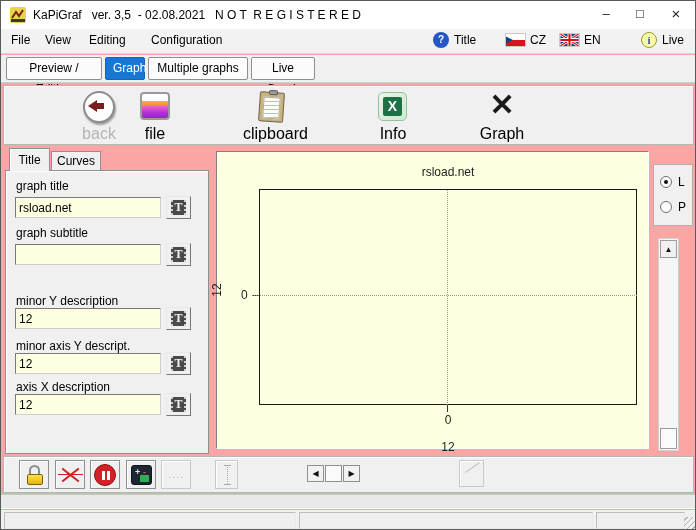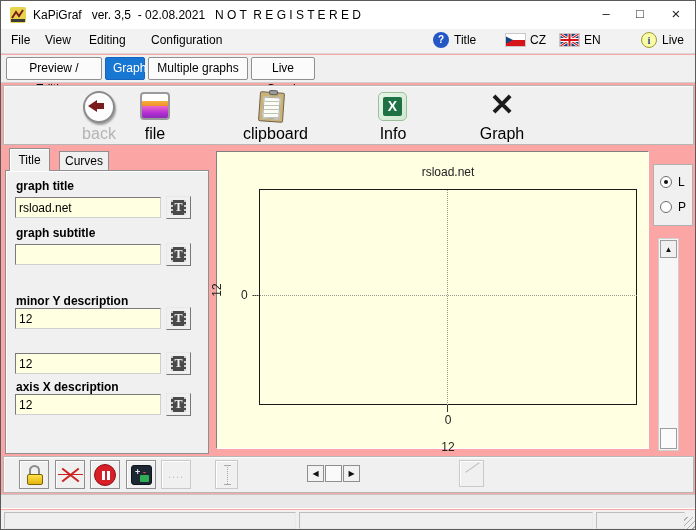--- a/index.html
+++ b/index.html
@@ -76,23 +76,23 @@
   .printer-paper { position:absolute; left:8px; top:17px; width:17px; height:10px; background:#5b8fd4; border:1px solid #39659e; transform:skewX(-14deg); }
 
   .excel-outer { position:absolute; left:2px; top:2px; width:29px; height:29px; border-radius:5px; background:linear-gradient(135deg,#e8f5e9,#cfe8cf); border:1px solid #9bbf9b; }
   .excel-inner { position:absolute; left:4px; top:4px; width:19px; height:19px; background:#1e7145; border-radius:2px; color:#fff; font-weight:bold; font-size:14px; text-align:center; line-height:19px; }
 
   .mark-x { position:absolute; left:0; top:-3px; width:34px; font-size:30px; font-weight:bold; color:#1a1a1a; line-height:36px; text-align:center; }
 
   
   .ltab { position:absolute; background:#f0f0f0; border:1px solid #8f8f8f; border-bottom:none; font-size:12px; text-align:center; }
   .ltab-title { left:8px; top:147px; width:41px; height:23px; line-height:22px; z-index:3; box-shadow:inset 1px 1px 0 #fff; }
-  .ltab-curves { left:58px; top:150px; width:50px; height:24px; line-height:19px; z-index:1; }
+  .ltab-curves { left:50px; top:150px; width:50px; height:24px; line-height:19px; z-index:1; }
   .lpanel { position:absolute; left:4px; top:169px; width:204px; height:284px; background:#f0f0f0; border:1px solid #8f8f8f; box-shadow:inset 1px 1px 0 #fff; z-index:2; }
-  .field-label { position:absolute; left:10px; font-size:12px;font-weight:bold; }
+  .field-label { position:absolute; left:10px; font-size:12px; }
   .field-input { position:absolute; left:9px; width:146px; height:21px; background:#ffffe1; border:1px solid; border-color:#7a7a7a #cfcfcf #cfcfcf #7a7a7a; font-family:"Liberation Sans",sans-serif; font-size:12px; padding:0 3px; }
   .t-btn { position:absolute; left:160px; width:25px; height:23px; background:#f0f0f0; border:1px solid; border-color:#e8e8e8 #777 #777 #e8e8e8; display:flex; align-items:center; justify-content:center; }
   .t-glyph { display:block; width:15px; height:15px; background:#4a4a4a; border-left:2px dotted #cfcfcf; border-right:2px dotted #cfcfcf; color:#f2f2f2; font-family:"Liberation Serif",serif; font-weight:bold; font-size:12px; line-height:15px; text-align:center; }
 
   
   .graph-area { position:absolute; left:215px; top:150px; width:433px; height:298px; background:#ffffe1; border:1px solid; border-color:#808080 #ffffff #ffffff #808080; }
   .plot-rect { position:absolute; left:42px; top:37px; width:378px; height:216px; border:1px solid #1a1a1a; }
   .graph-title { position:absolute; left:42px; top:13px; width:378px; text-align:center; font-size:12px; color:#222; }
   .y-desc { position:absolute; left:-7px; top:131px; font-size:12px; transform:rotate(-90deg); color:#222; }
   .y-zero { position:absolute; left:24px; top:136px; font-size:12px; color:#222; }
@@ -257,20 +257,21 @@
     <div class="t-btn" style="top:72px">
         <span class="t-glyph">T</span>
       </div>
 
     <div class="field-label" style="top:123px">minor Y description</div>
     <input class="field-input" style="top: 137px;" value="12">
     <div class="t-btn" style="top:136px">
         <span class="t-glyph">T</span>
       </div>
 
+    <div class="field-label" style="top:168px">minor axis Y descript.</div>
     <input class="field-input" style="top: 182px;" value="12">
     <div class="t-btn" style="top:181px">
         <span class="t-glyph">T</span>
       </div>
 
     <div class="field-label" style="top:209px">axis X description</div>
     <input class="field-input" style="top: 223px;" value="12">
     <div class="t-btn" style="top:222px">
         <span class="t-glyph">T</span>
       </div>

